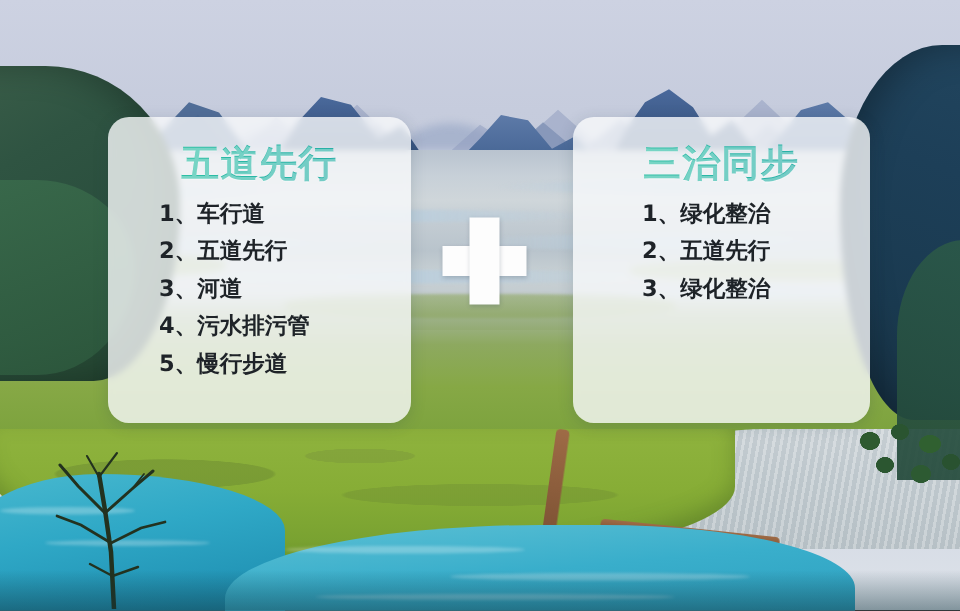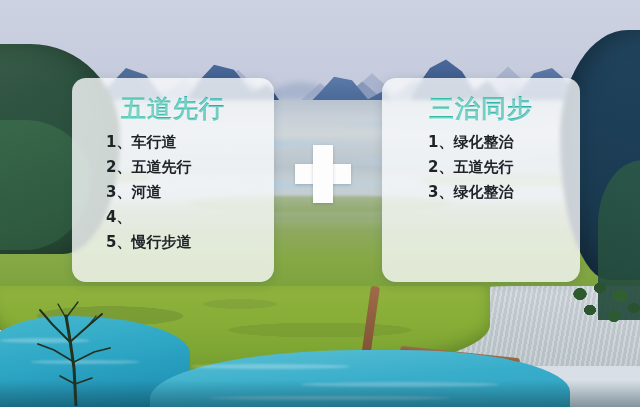--- a/index.html
+++ b/index.html
@@ -345,20 +345,21 @@
         <span class="item-text">五道先行</span>
       </li>
       <li>
         <span class="item-idx">3</span>
         <span class="item-sep">、</span>
         <span class="item-text">河道</span>
       </li>
       <li>
         <span class="item-idx">4</span>
         <span class="item-sep">、</span>
+        <span class="item-text">污水排污管</span>
       </li>
       <li>
         <span class="item-idx">5</span>
         <span class="item-sep">、</span>
         <span class="item-text">慢行步道</span>
       </li>
     </ul>
   </div>
 
   <div class="plus">

